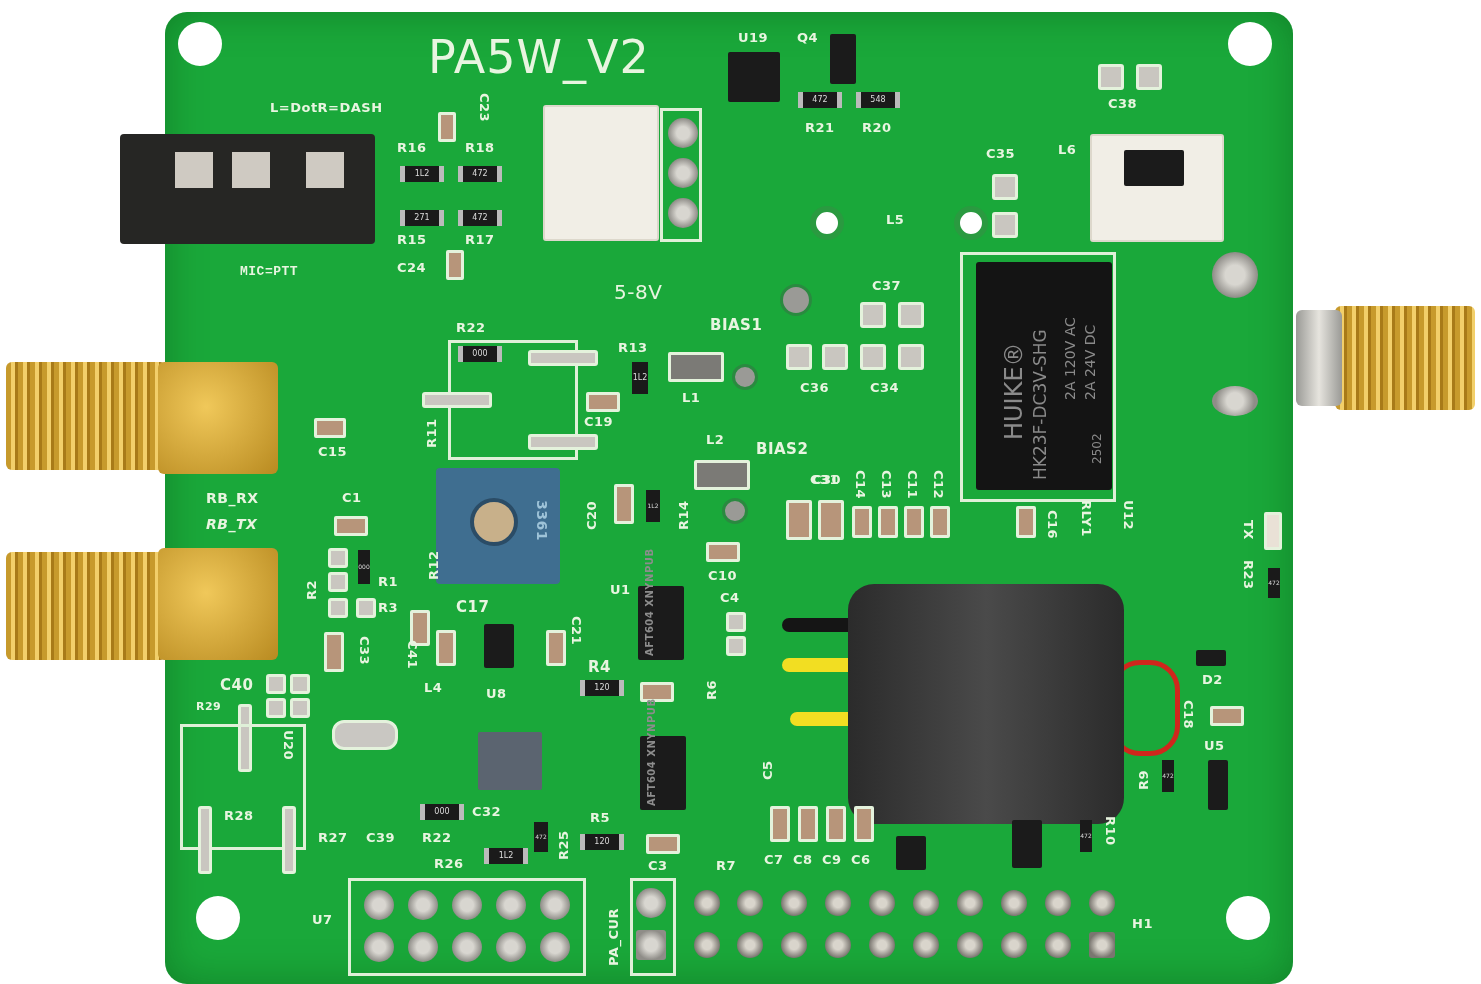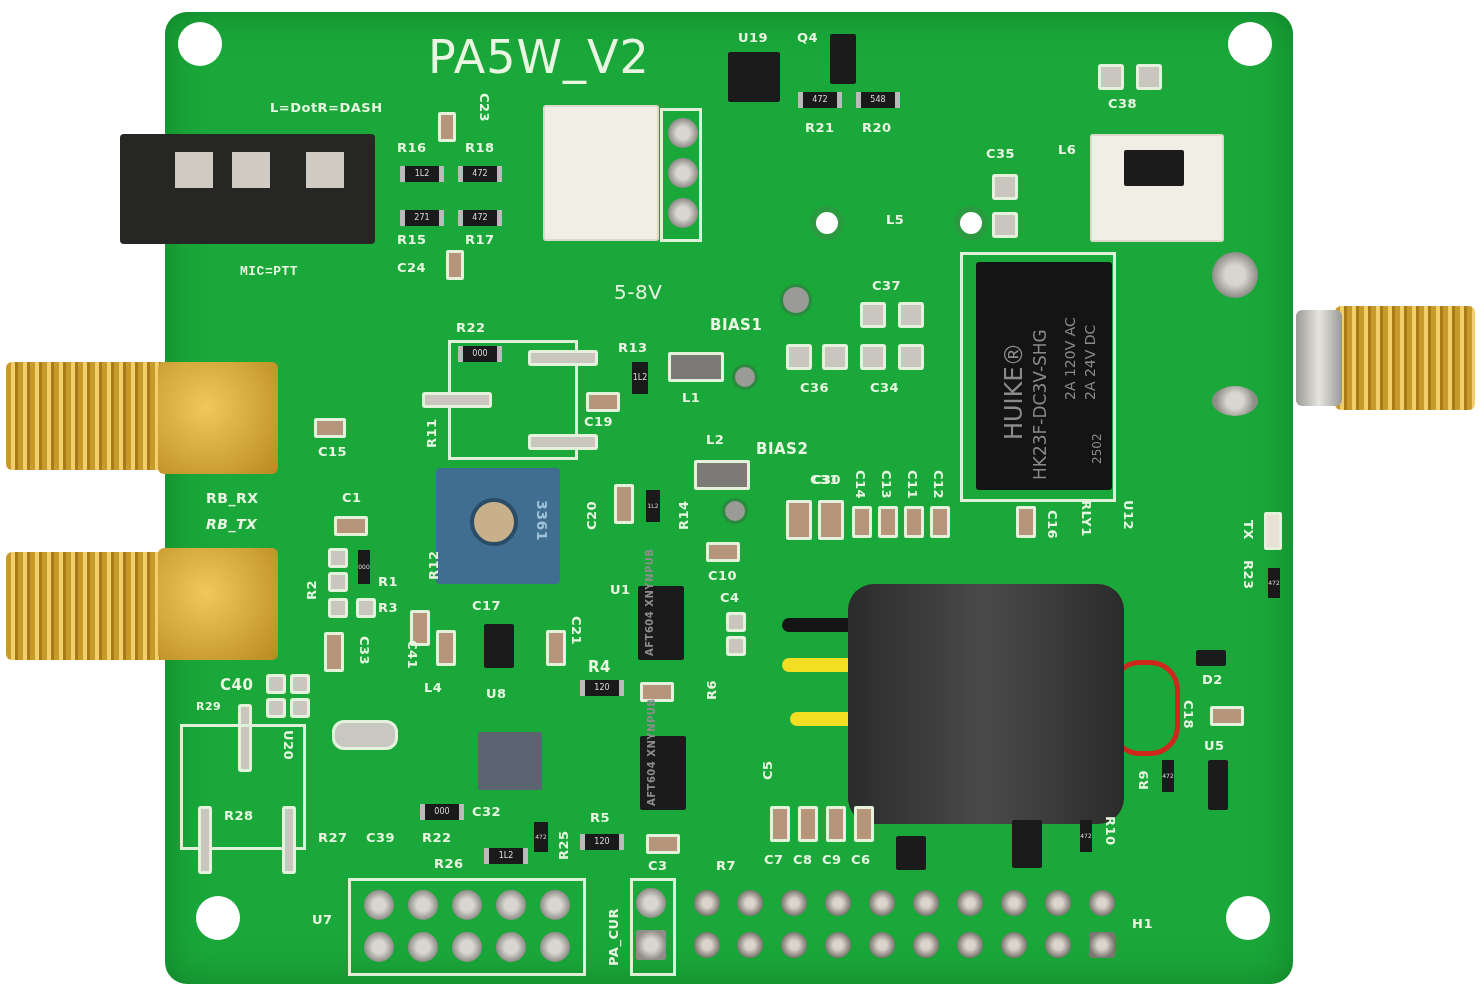--- a/index.html
+++ b/index.html
@@ -183,21 +183,21 @@
 <div class="pot-screw" style="left:470px;top:498px;width:40px;height:40px;"></div>
 <div class="silk v" style="left:550px;top:500px;font-size:14px;color:#9ec3d8;">3361</div>
 <div class="silk vr" style="left:426px;top:580px;font-size:13px;">R12</div>
 <div class="silk vr" style="left:584px;top:530px;font-size:13px;">C20</div>
 <div class="smd" style="left:614px;top:484px;width:14px;height:34px;"></div>
 <div class="res" style="left:646px;top:490px;width:14px;height:32px;line-height:32px;border:none;font-size:6px;">1L2</div>
 <div class="silk vr" style="left:676px;top:530px;font-size:13px;">R14</div>
 <div class="smd" style="left:706px;top:542px;width:28px;height:14px;"></div>
 <div class="silk" style="left:708px;top:568px;font-size:13px;">C10</div>
 
-<div class="silk" style="left:472px;top:598px;font-size:13px;">C17</div>
+<div class="silk" style="left:456px;top:598px;font-size:15px;">C17</div>
 <div class="smd" style="left:410px;top:610px;width:14px;height:30px;"></div>
 <div class="silk v" style="left:420px;top:640px;font-size:13px;">C41</div>
 <div class="smd" style="left:436px;top:630px;width:14px;height:30px;"></div>
 <div class="silk" style="left:424px;top:680px;font-size:13px;">L4</div>
 <div class="ic" style="left:484px;top:624px;width:30px;height:44px;"></div>
 <div class="silk" style="left:486px;top:686px;font-size:13px;">U8</div>
 <div class="smd" style="left:546px;top:630px;width:14px;height:30px;"></div>
 <div class="silk v" style="left:584px;top:616px;font-size:13px;">C21</div>
 
 <div class="silk" style="left:610px;top:582px;font-size:13px;">U1</div>

